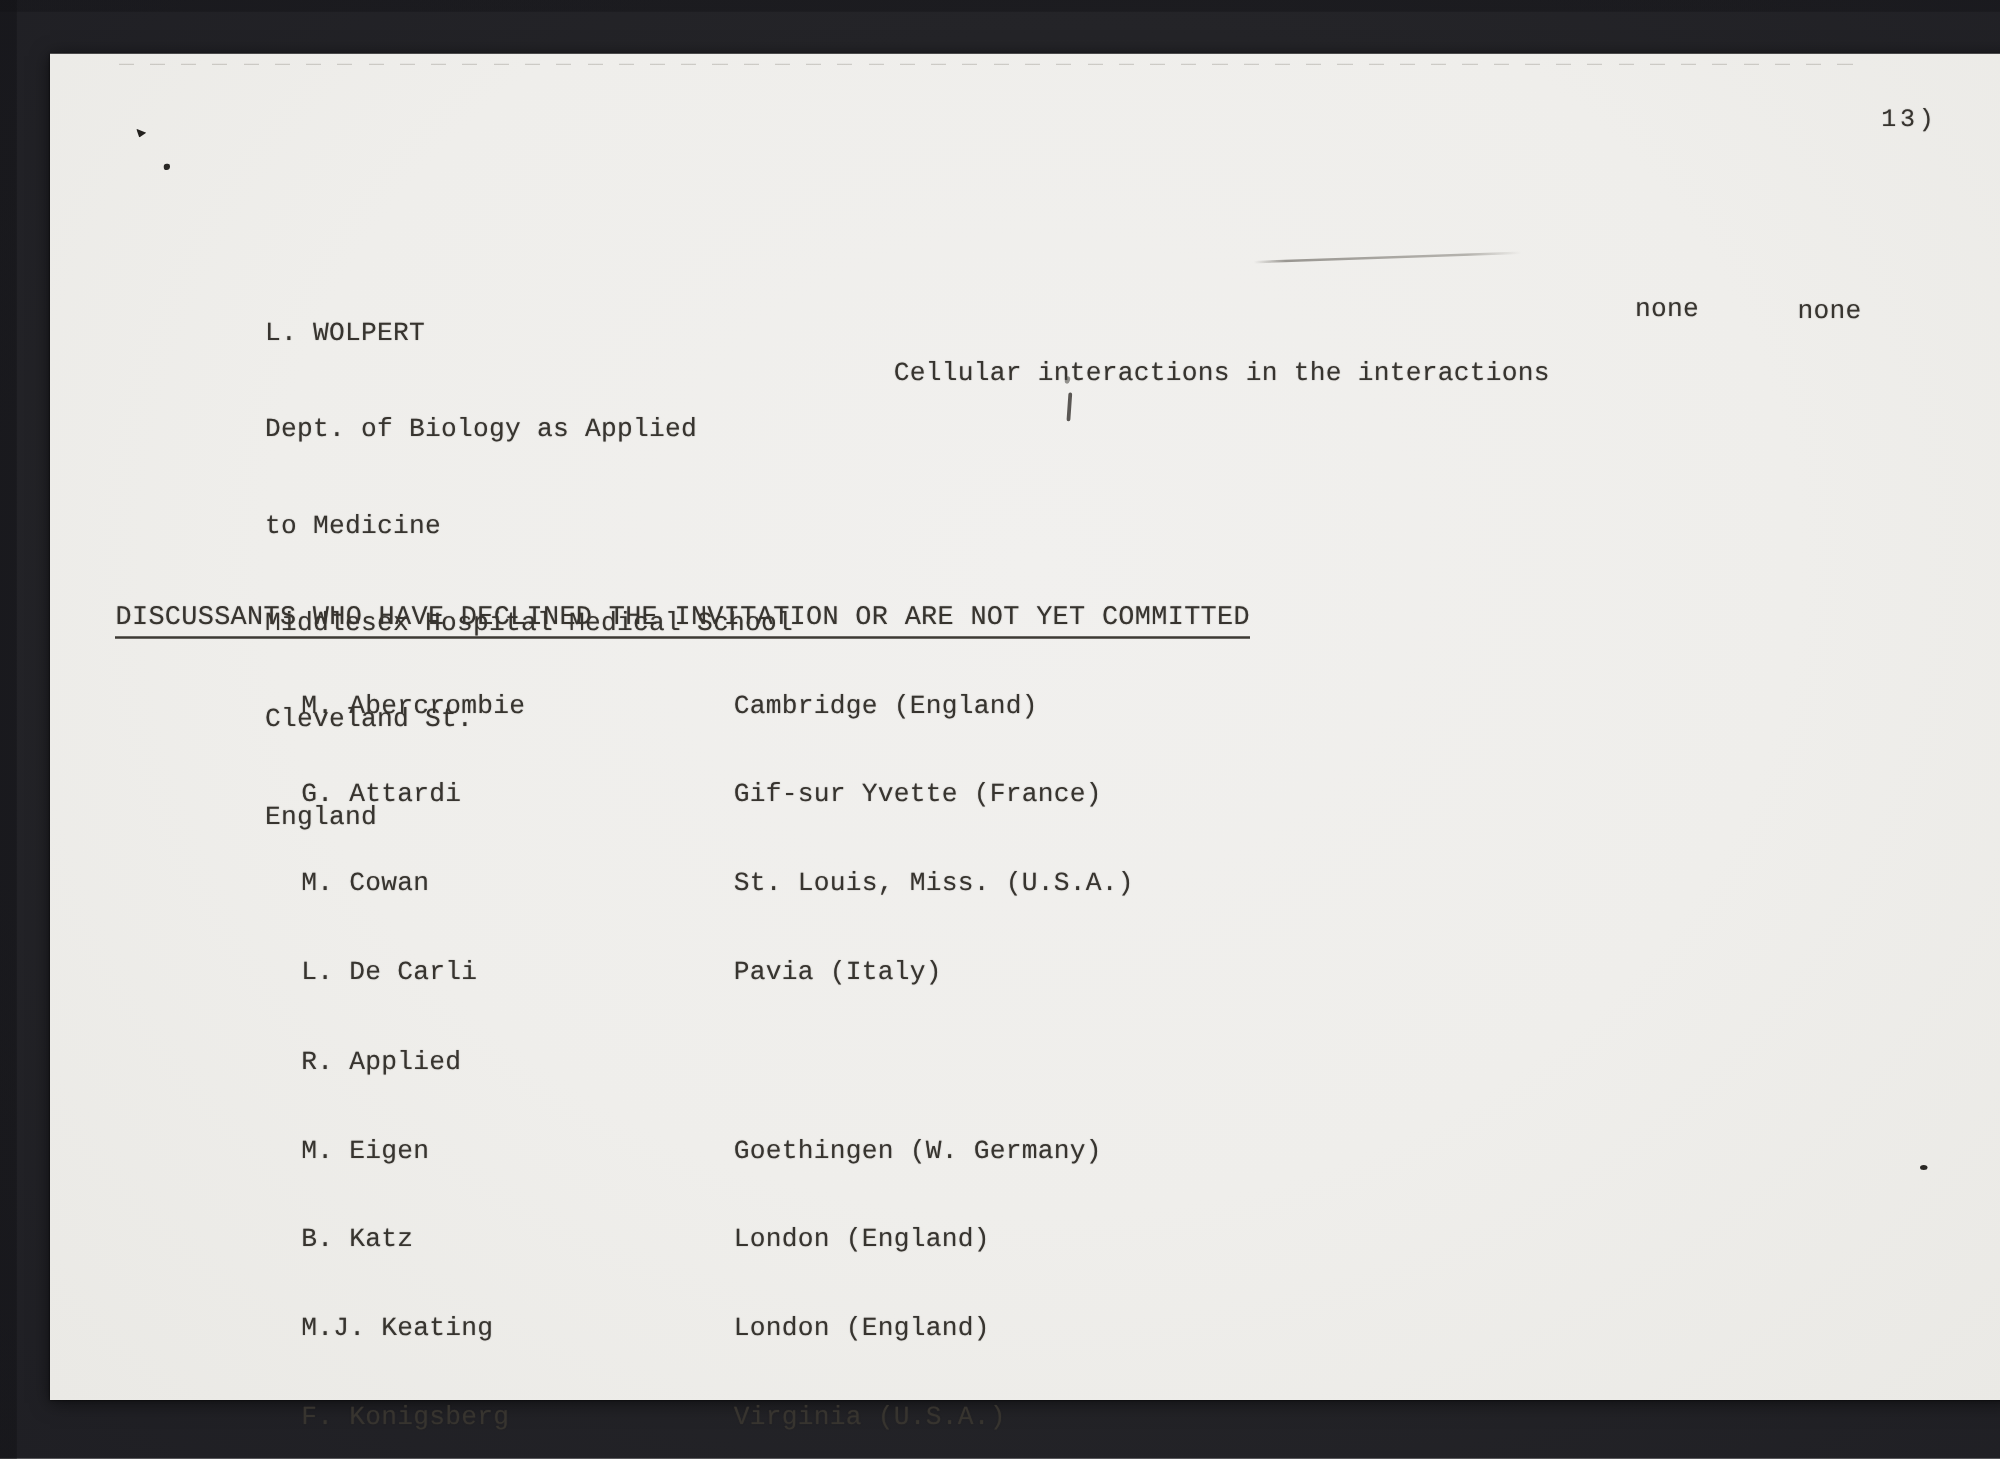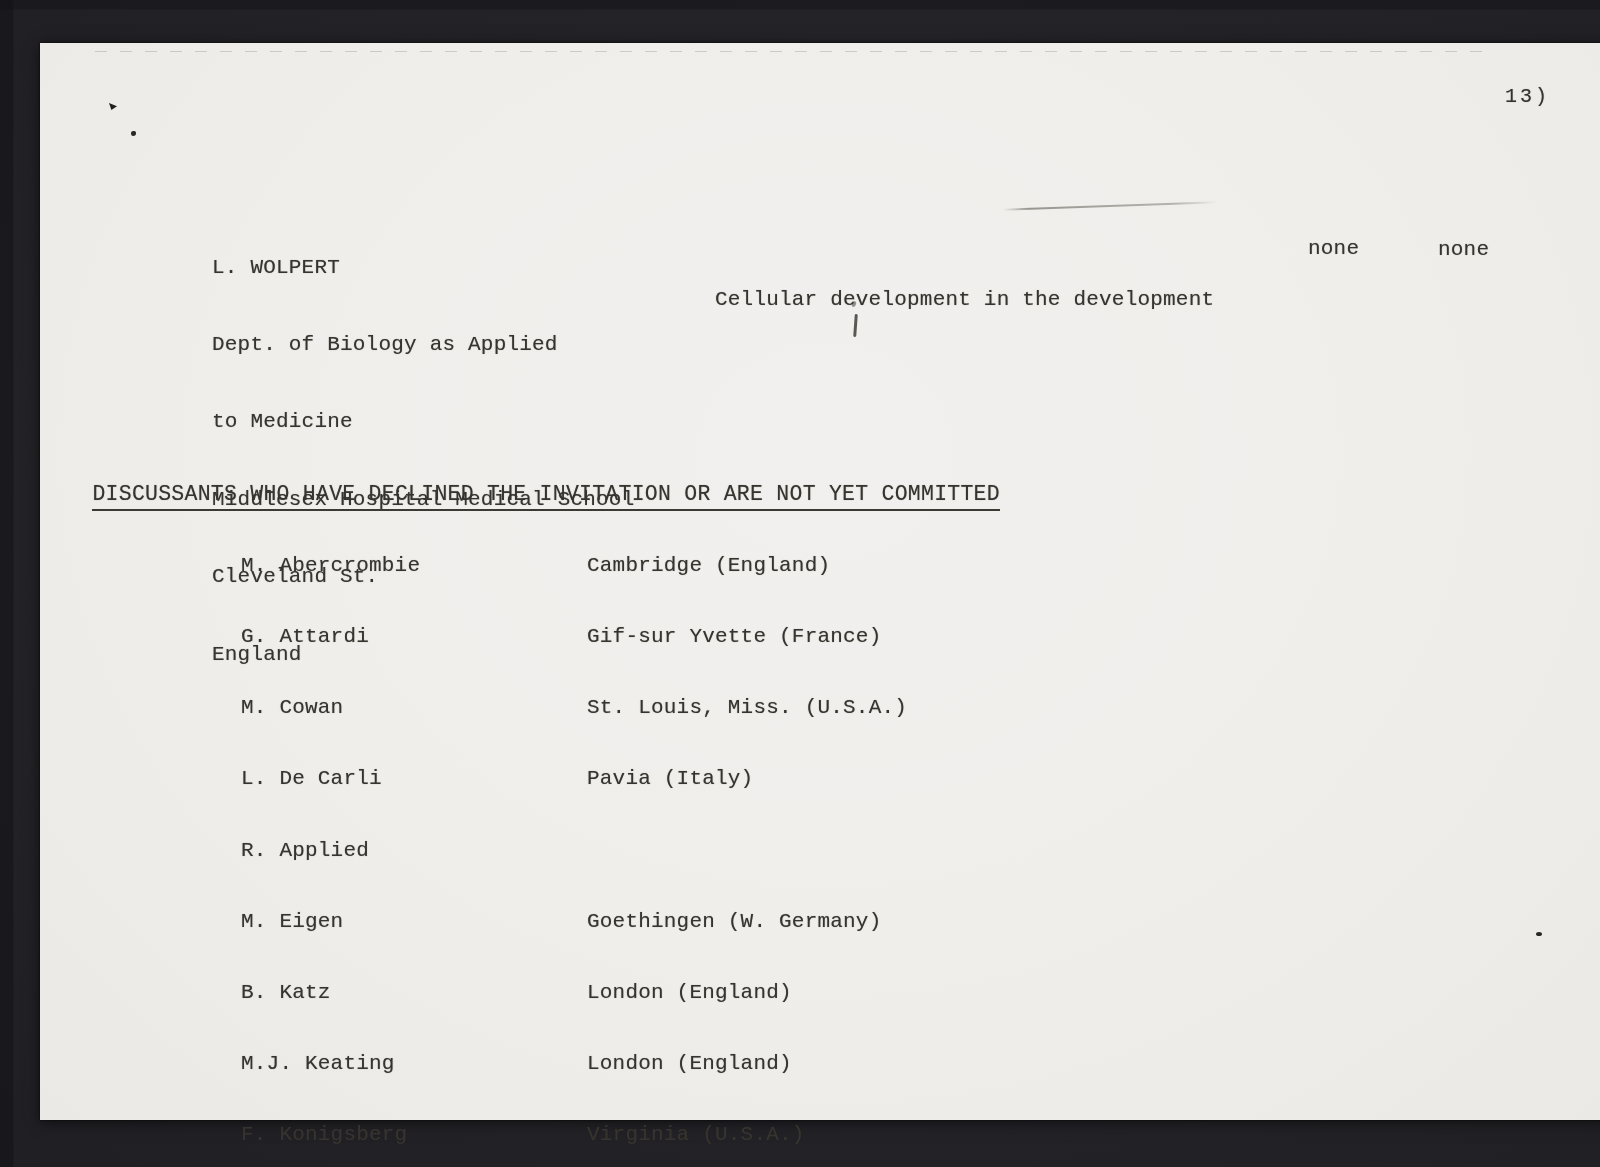--- a/index.html
+++ b/index.html
@@ -137,21 +137,21 @@
   <div class="txt address-block">
     <div>L. WOLPERT</div>
     <div>Dept. of Biology as Applied</div>
     <div>to Medicine</div>
     <div>Middlesex Hospital Medical School</div>
     <div>Cleveland St.</div>
     <div>England</div>
   </div>
 
   <div class="txt topic-block">
-    <div>Cellular development in the development</div>
+    <div>Cellular interactions in the interactions</div>
   </div>
 
   <div class="txt status-none-1">none</div>
   <div class="txt status-none-2">none</div>
 
   <div class="txt heading-wrap">
     <span class="heading-underline">DISCUSSANTS WHO HAVE DECLINED THE INVITATION OR ARE NOT YET COMMITTED</span>
   </div>
 
   <div class="txt discussant-list">

